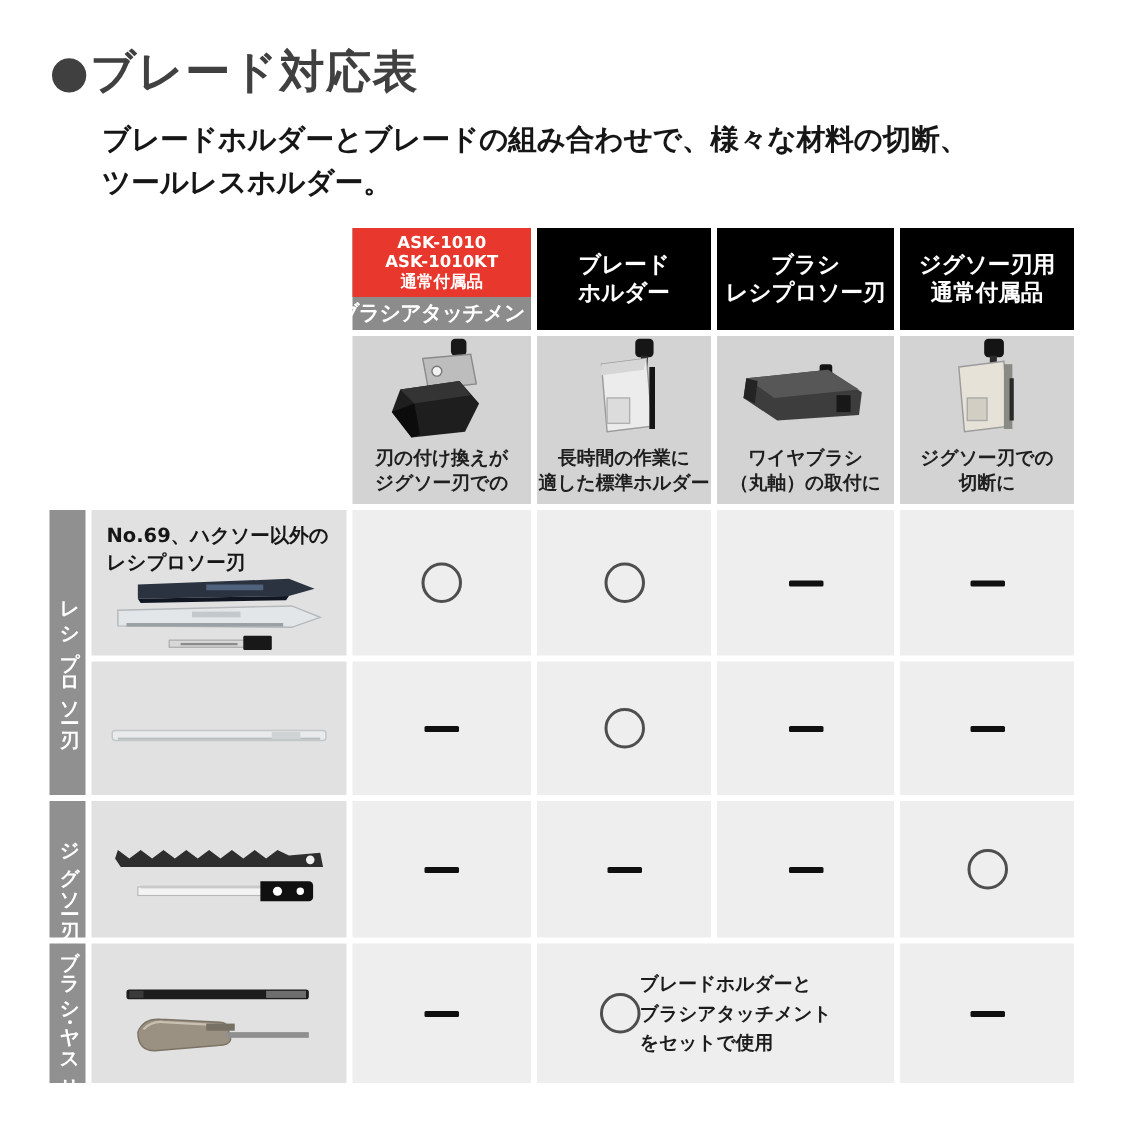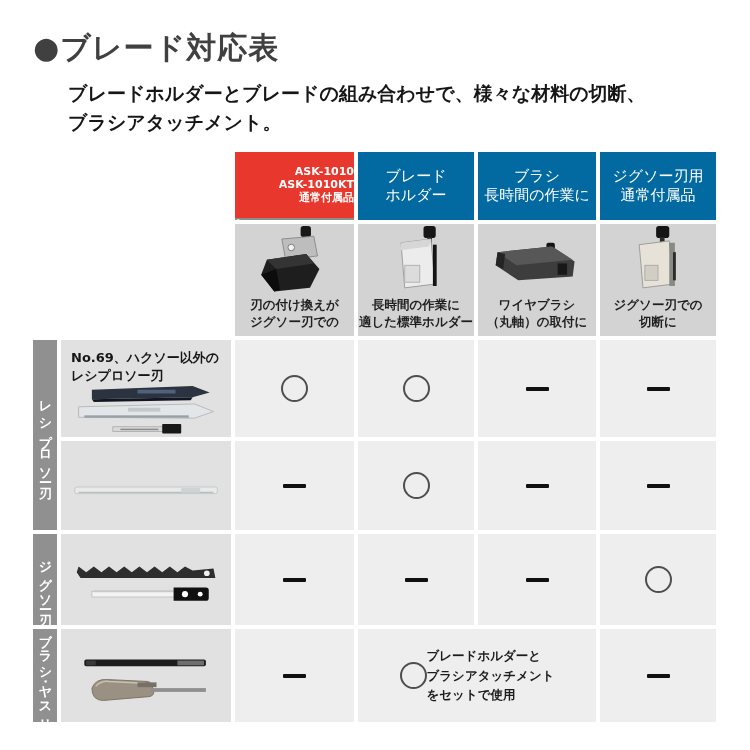--- a/index.html
+++ b/index.html
@@ -10,25 +10,25 @@
   .title { margin:28px 0 0 33px; font-size:30px; font-weight:bold; letter-spacing:1px; color:#404040; }
   .subtitle { margin:10px 40px 0 68px; font-size:19px; font-weight:600; line-height:1.5;
     white-space:pre-line; color:#161616; }
 
   .grid { margin:16px 0 0 33px; display:grid;
     grid-template-columns:24px 170px 119px 116px 118px 116px;
     grid-template-rows:68px 112px 97px 89px 91px 93px;
     gap:4px; width:683px; }
 
   
-  .hdr { background:#0369a1; color:#fff; display:flex; align-items:center; justify-content:center;
-    text-align:center; font-weight:normal; font-size:15px; line-height:1.25; white-space:pre-line; }
+  .hdr { background:#000000; color:#fff; display:flex; align-items:center; justify-content:center;
+    text-align:center; font-weight:bold; font-size:15px; line-height:1.25; white-space:pre-line; }
   .hdr-first { display:flex; flex-direction:column; background:#8c8c8c; }
-  .hdr-red { background:#e8382d; color:#fff; font-size:11px; font-weight:bold; text-align:right;
-    line-height:1.2; padding:13px 0; white-space:pre-line; }
+  .hdr-red { background:#e8382d; color:#fff; font-size:11px; font-weight:bold; text-align:center;
+    line-height:1.2; padding:3px 0; white-space:pre-line; }
   .hdr-band { flex:1; display:flex; align-items:center; justify-content:center;
     color:#fff; font-weight:bold; font-size:14px; letter-spacing:-0.5px; white-space:nowrap; }
 
   
   .photo { background:#d3d3d3; display:flex; flex-direction:column; align-items:center;
     justify-content:flex-end; padding-bottom:5px; }
   .photo svg { flex:1; width:100px; max-height:74px; }
   .photo-desc { font-size:12.5px; font-weight:bold; text-align:center; line-height:1.35;
     white-space:pre-line; color:#1f1f1f; }
 
@@ -59,34 +59,34 @@
   .c3{grid-column:3} .c4{grid-column:4} .c5{grid-column:5} .c6{grid-column:6}
   .r1{grid-row:1} .r2{grid-row:2} .r3{grid-row:3} .r4{grid-row:4} .r5{grid-row:5} .r6{grid-row:6}
 </style>
 </head>
 <body>
 
 <div class="page">
 
   <h1 class="title">●ブレード対応表</h1>
   <p class="subtitle">ブレードホルダーとブレードの組み合わせで、様々な材料の切断、
-ブラシアタッチメント。</p>
+ツールレスホルダー。</p>
 
   <div class="grid">
 
     <div class="hdr-first c3 r1">
       <div class="hdr-red">ASK-1010
 ASK-1010KT
 通常付属品</div>
       <div class="hdr-band">ブラシアタッチメント</div>
     </div>
     <div class="hdr c4 r1">ブレード
 ホルダー</div>
     <div class="hdr c5 r1">ブラシ
-長時間の作業に</div>
+レシプロソー刃</div>
     <div class="hdr c6 r1">ジグソー刃用
 通常付属品</div>
 
     <div class="photo c3 r2">
       <svg viewBox="0 0 100 78">
         <rect x="56" y="2" width="11" height="12" rx="3" fill="#181818"></rect>
         <rect x="60" y="13" width="4" height="12" fill="#2a2a2a"></rect>
         <polygon points="36,16 70,13 74,34 40,38" fill="#bdbdbd" stroke="#8a8a8a" stroke-width="1"></polygon>
         <circle cx="46" cy="25" r="3.5" fill="#f2f2f2" stroke="#777"></circle>
         <polygon points="20,38 62,32 76,48 66,68 28,72 14,54" fill="#1e1e1e"></polygon>

